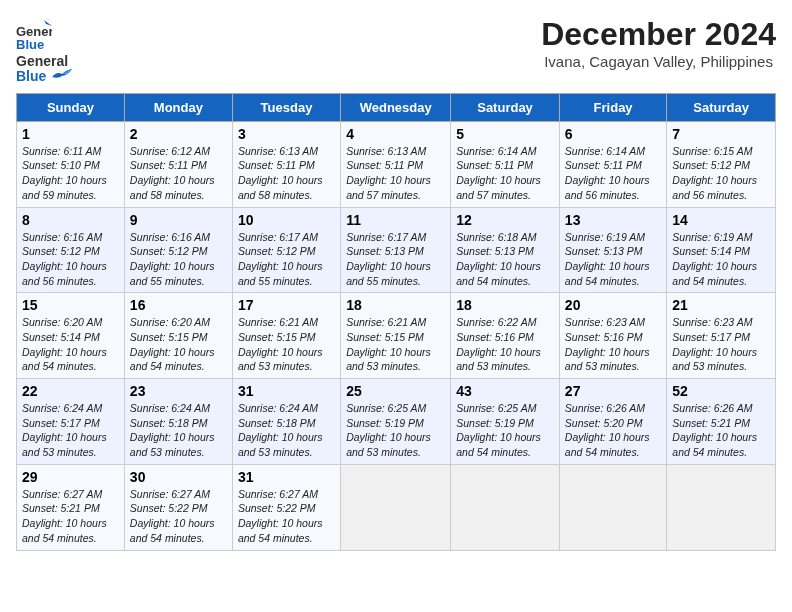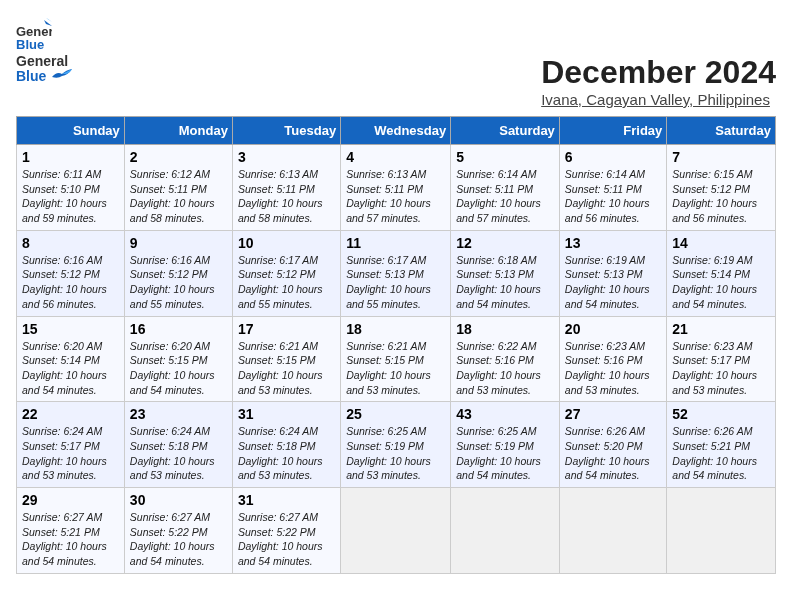--- a/index.html
+++ b/index.html
@@ -15,44 +15,42 @@
       align-items: flex-start;
       justify-content: space-between;
       margin-bottom: 8px;
     }
     .logo {
       display: flex;
       flex-direction: column;
       align-items: flex-start;
     }
     .title-area {
-      text-align: left;
-      margin-top: 38px;
+      text-align: center;
     }
     .title-area h1 {
       font-size: 32px;
       font-weight: bold;
       color: #222;
     }
     .title-area h2 {
       font-size: 15px;
       font-weight: normal;
       color: #444;
-      text-decoration: underline;
     }
     .calendar {
       width: 100%;
       border-collapse: collapse;
       font-size: 11px;
     }
     .calendar thead th {
       background: #1565c0;
       color: #fff;
       padding: 6px 4px;
-      text-align: right;
+      text-align: center;
       font-size: 13px;
       font-weight: bold;
       border: 1px solid #aaa;
     }
     .calendar tbody tr {
       vertical-align: top;
     }
     .calendar tbody td {
       border: 1px solid #ccc;
       padding: 4px 5px;

